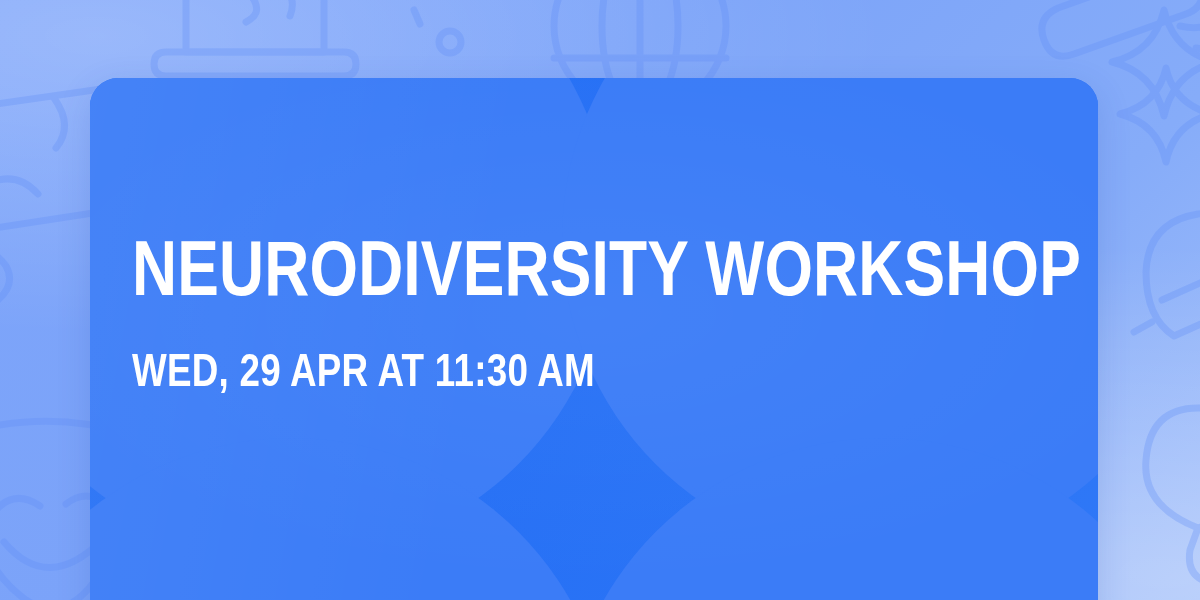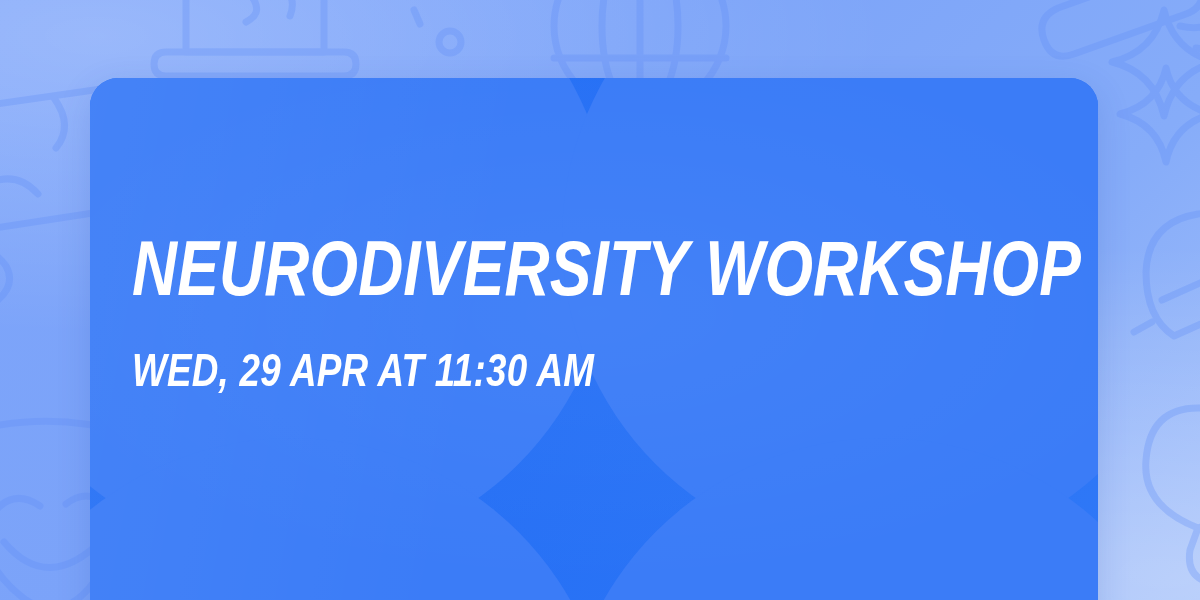--- a/index.html
+++ b/index.html
@@ -11,21 +11,20 @@
     overflow:hidden;
     font-family:"Liberation Sans", sans-serif;
   }
 
   #banner {
     position:relative;
     width:1200px;
     height:600px;
     overflow:hidden;
     background:#b91c1c;
-    font-style:italic;
   }
 
   
   .backdrop {
     position:absolute;
     inset:0;
     background:
       linear-gradient(135deg, #7ea5fa 0%, #7ba3f9 38%, #86acf9 72%, #a2bffa 100%);
   }
   .backdrop-sheen {

